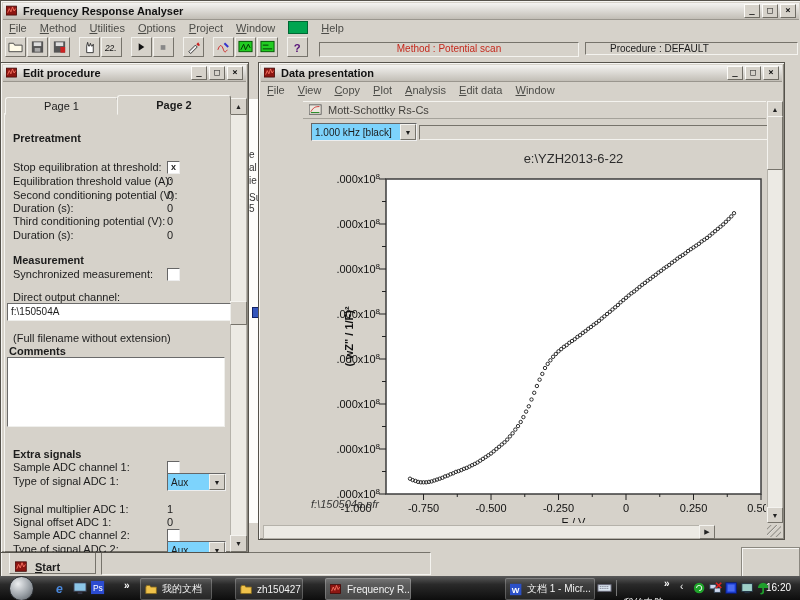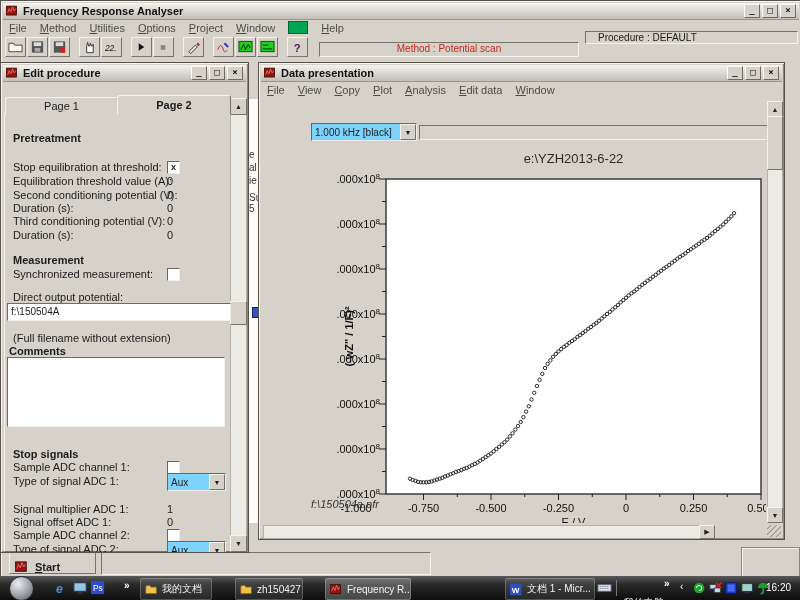--- a/index.html
+++ b/index.html
@@ -168,21 +168,21 @@
           <span class="icn">
             <svg width="15" height="14" viewBox="0 0 16 14">
               <text x="4" y="12" font-size="12" font-weight="bold" fill="#517">?</text>
             </svg>
           </span>
         </div>
       </div>
     <div class="sunken abs" style="left:318px;top:41px;width:258px;height:13px;text-align:center;font-size:10px;line-height:12px;">
       <span style="color: rgb(197, 40, 28);">Method : Potential scan</span>
     </div>
-    <div class="sunken abs" style="left:584px;top:30px;width:213px;height:13px;font-size:10px;line-height:12px;padding-left:12px;box-sizing:border-box;">
+    <div class="sunken abs" style="left:584px;top:41px;width:213px;height:13px;font-size:10px;line-height:12px;padding-left:24px;box-sizing:border-box;">
       <span>Procedure : DEFAULT</span>
     </div>
 
     <div class="raised abs u" id="start-button" style="left:8px;top:551px;width:87px;height:22px;display:flex;align-items:flex-end;gap:6px;padding-left:5px;box-sizing:border-box;font-weight:bold;">
       <span class="icn" id="start-icon">
           <svg width="14" height="12" viewBox="0 0 16 14">
             <rect width="13" height="11" y="1" fill="#8d1612" stroke="#420a08"></rect>
             <path d="M2 9l2-5 2 4 2-6 2 5 2-3" stroke="#ff7a68" fill="none"></path>
           </svg>
         </span>
@@ -219,20 +219,30 @@
     <div class="menurow" id="dp-menu" style="left:2px;top:19px;right:2px;height:15px;">
         <div class="mitem" style="">File</div>
         <div class="mitem" style="">View</div>
         <div class="mitem" style="">Copy</div>
         <div class="mitem" style="">Plot</div>
         <div class="mitem" style="">Analysis</div>
         <div class="mitem" style="">Edit data</div>
         <div class="mitem" style="">Window</div>
       </div>
 
+    <div class="abs" style="left:44px;top:38px;width:463px;height:18px;border-top:1px solid #f4f3ef;border-bottom:1px solid #a5a29a;display:flex;align-items:center;gap:5px;padding-left:6px;box-sizing:border-box;color:#44423e;">
+      <span class="icn" id="mott-icon">
+          <svg width="14" height="12" viewBox="0 0 16 14">
+            <rect width="14" height="11" y="1" fill="#ece8de" stroke="#555"></rect>
+            <path d="M2 9c3-5 5-6 10-6" stroke="#c22" fill="none"></path>
+            <path d="M2 10h10" stroke="#070"></path>
+          </svg>
+        </span>
+      <span>Mott-Schottky Rs-Cs</span>
+    </div>
 
     <div class="combo" style="left:52px;top:60px;width:104px;height:16px;">
       <span class="txt">1.000 kHz   [black]</span>
       <span class="drop">▼</span>
     </div>
     <div class="sunken abs" style="left:160px;top:62px;width:347px;height:13px;"></div>
 
     <div class="abs" id="chart-holder" style="left:44px;top:78px;width:463px;height:382px;"><svg width="463" height="382">
           <rect x="83" y="38" width="375" height="315" fill="#ffffff" stroke="#3c3c3c" stroke-width="1.5"></rect>
           <text x="270.5" y="22" text-anchor="middle" font-size="13" fill="#2c2c2c" class="chartlbl">e:\YZH2013-6-22</text>
@@ -445,26 +455,26 @@
         <div class="lbl" style="left: 166px; top: 126px;">0</div>
         <div class="lbl" style="left: 12px; top: 139px;">Duration (s):</div>
         <div class="lbl" style="left: 166px; top: 139px;">0</div>
         <div class="lbl" style="left: 12px; top: 152px;">Third conditioning potential (V):</div>
         <div class="lbl" style="left: 166px; top: 152px;">0</div>
         <div class="lbl" style="left: 12px; top: 166px;">Duration (s):</div>
         <div class="lbl" style="left: 166px; top: 166px;">0</div>
         <div class="lbl bold" style="left: 12px; top: 191px;">Measurement</div>
         <div class="lbl" style="left: 12px; top: 205px;">Synchronized measurement:</div>
         <div class="cb" style="left: 166px; top: 205px;"></div>
-        <div class="lbl" style="left: 12px; top: 228px;">Direct output potential:</div>
+        <div class="lbl" style="left: 12px; top: 228px;">Direct output channel:</div>
         <div class="wsunken" style="position: absolute; left: 6px; top: 240px; width: 216px; height: 14px; font-size: 10px; padding: 1px 3px; line-height: 13px;">f:\150504A</div>
         <div class="lbl" style="left: 12px; top: 269px;">(Full filename without extension)</div>
         <div class="lbl bold" style="left: 8px; top: 282px;">Comments</div>
         <div class="wsunken" style="position: absolute; left: 6px; top: 294px; width: 216px; height: 68px;"></div>
-        <div class="lbl bold" style="left: 12px; top: 385px;">Stop signals</div>
+        <div class="lbl bold" style="left: 12px; top: 385px;">Extra signals</div>
         <div class="lbl" style="left: 12px; top: 398px;">Sample ADC channel 1:</div>
         <div class="cb" style="left: 166px; top: 398px;"></div>
         <div class="lbl" style="left: 12px; top: 412px;">Type of signal ADC 1:</div>
         <div class="combo" style="left: 166px; top: 410px; width: 57px; height: 16px;">
           <span class="txt">Aux</span>
           <span class="drop">▼</span>
         </div>
         <div class="lbl" style="left: 12px; top: 440px;">Signal multiplier ADC 1:</div>
         <div class="lbl" style="left: 166px; top: 440px;">1</div>
         <div class="lbl" style="left: 12px; top: 453px;">Signal offset ADC 1:</div>

